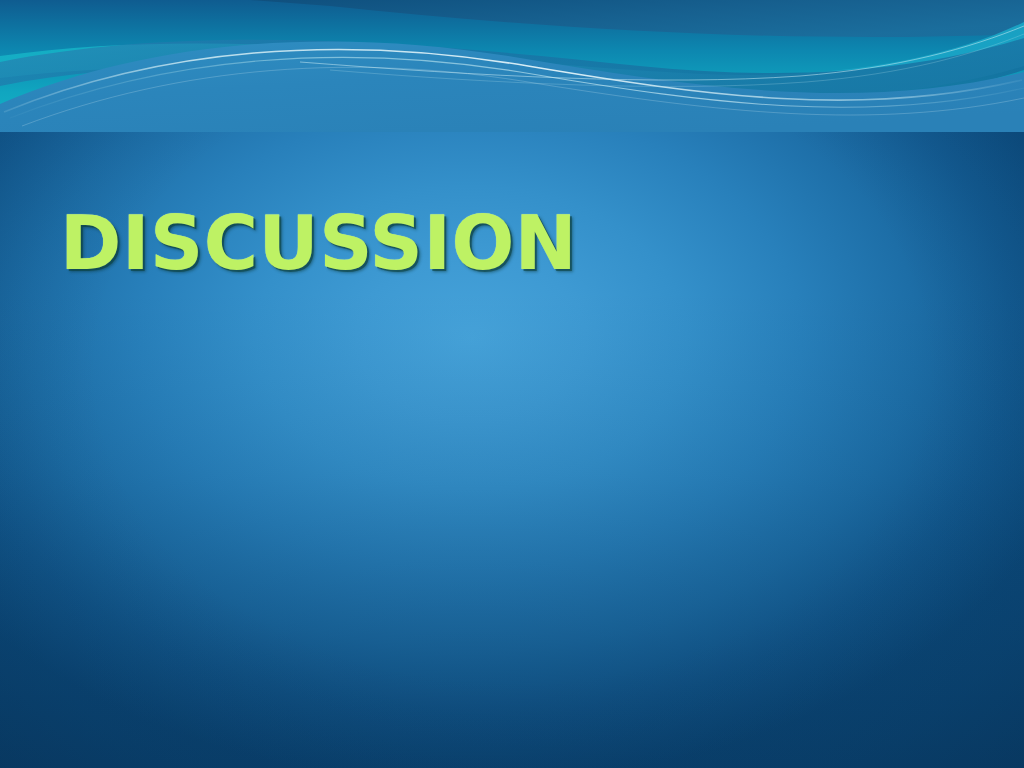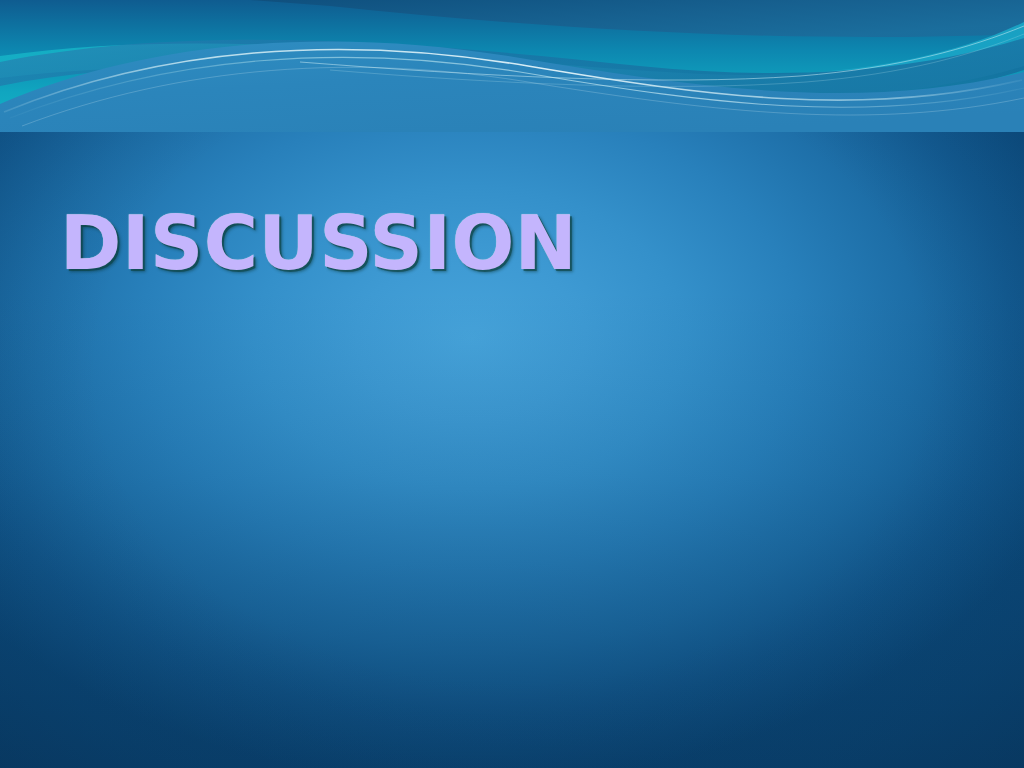--- a/index.html
+++ b/index.html
@@ -73,21 +73,21 @@
     height: 100px;
   }
 
   .slide-title {
     margin: 0;
     font-family: "DejaVu Sans", "Liberation Sans", sans-serif;
     font-size: 74px;
     font-weight: 600;
     line-height: 1.0;
     letter-spacing: 0.5px;
-    color: #c4b5fd;
+    color: #bef264;
     text-shadow:
         2px 2px 0   rgba(10,62,56,0.55),
         3px 3px 3px rgba(8,50,48,0.45),
         0 0 1px rgba(210,255,228,0.75);
     white-space: nowrap;
     user-select: none;
   }
 </style>
 </head>
 <body>

